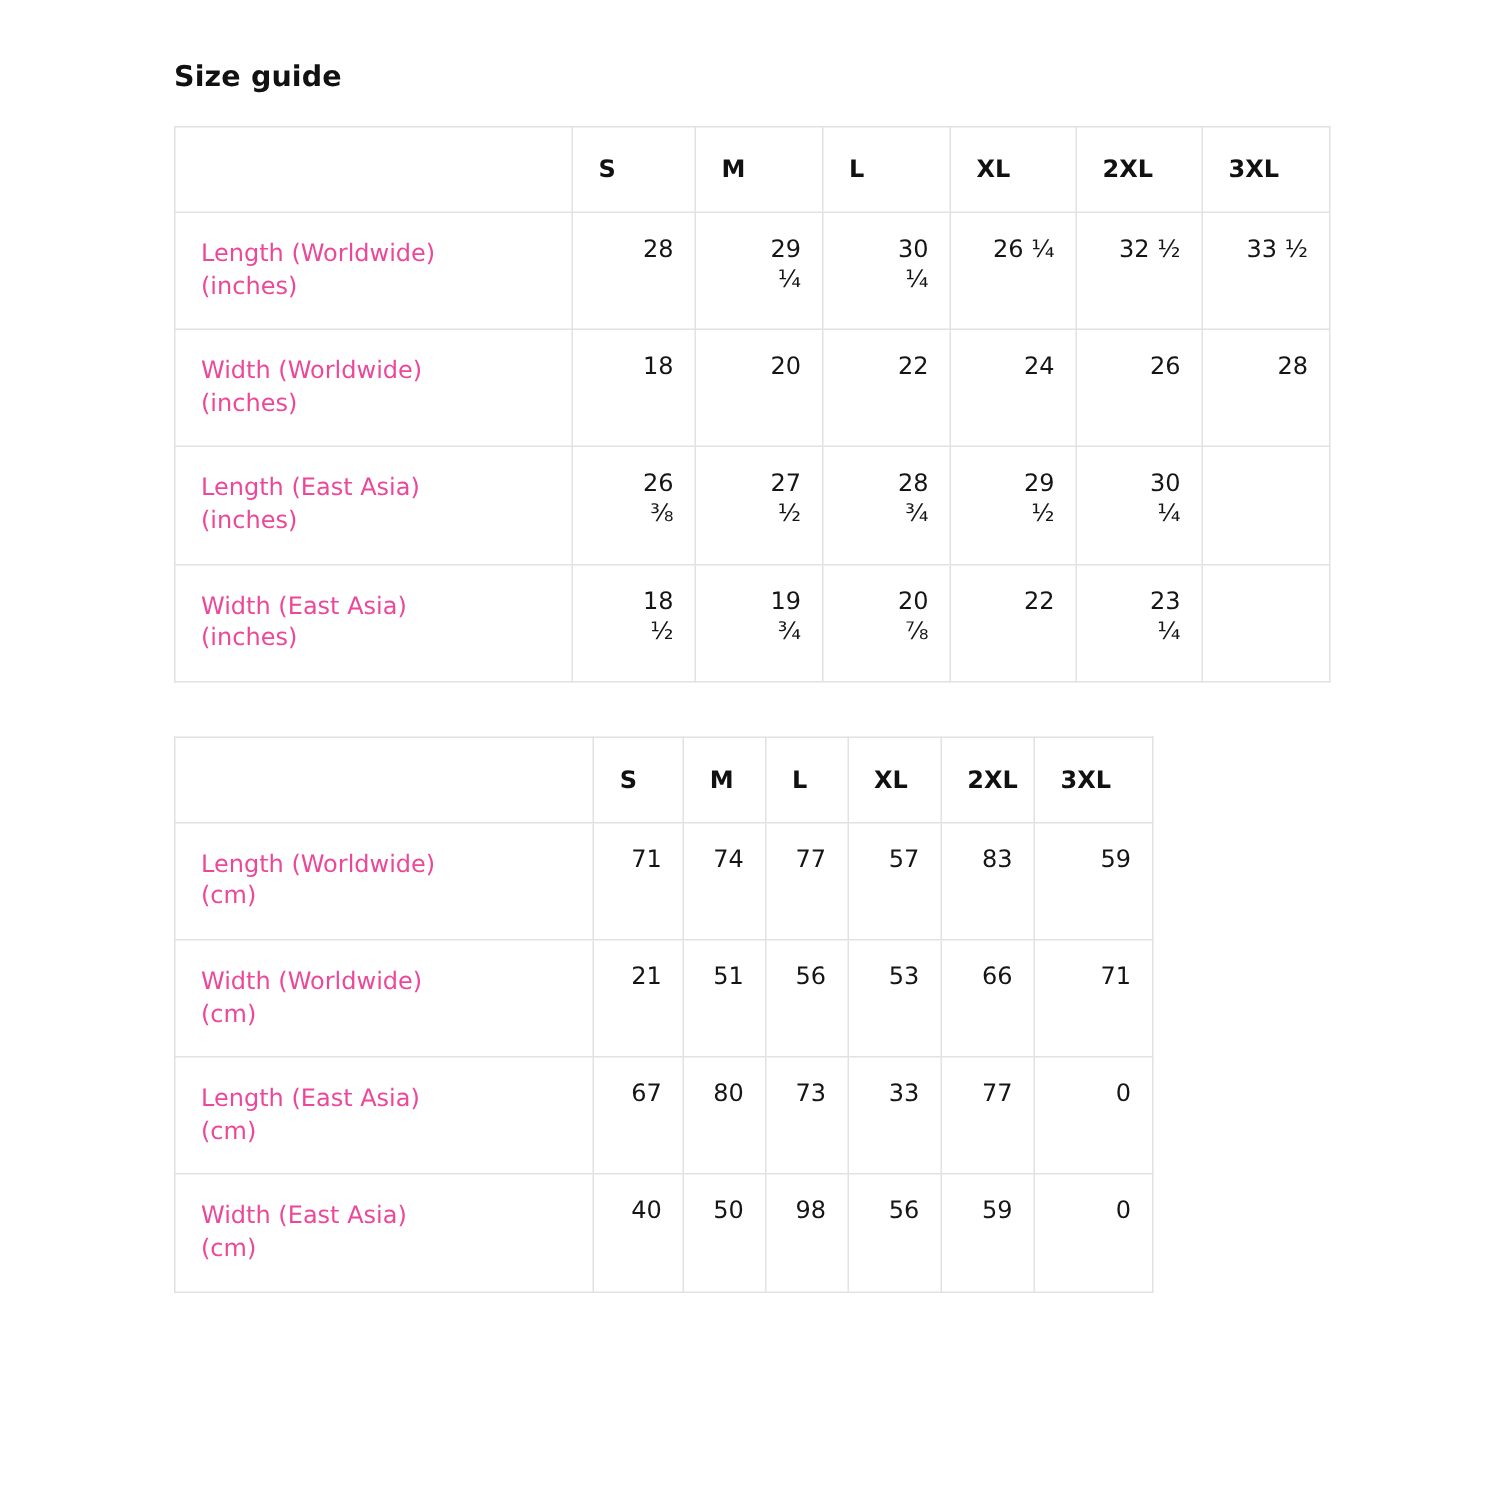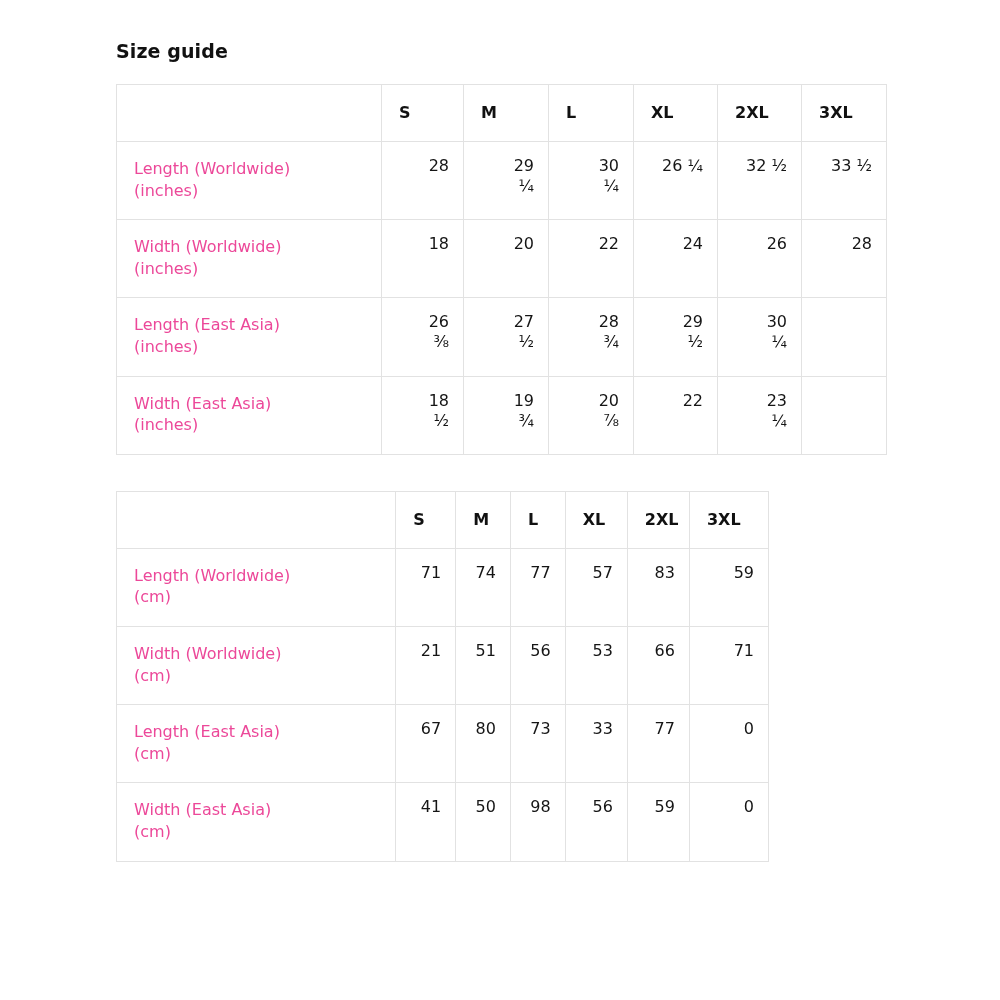--- a/index.html
+++ b/index.html
@@ -200,21 +200,21 @@
         <th class="rowlabel">Length (East Asia)<br>(cm)</th>
         <td class="val">67</td>
         <td class="val">80</td>
         <td class="val">73</td>
         <td class="val">33</td>
         <td class="val">77</td>
         <td class="val">0</td>
       </tr>
       <tr>
         <th class="rowlabel">Width (East Asia)<br>(cm)</th>
-        <td class="val">41</td>
+        <td class="val">40</td>
         <td class="val">50</td>
         <td class="val">98</td>
         <td class="val">56</td>
         <td class="val">59</td>
         <td class="val">0</td>
       </tr>
     </tbody>
   </table>
 
 </div>

